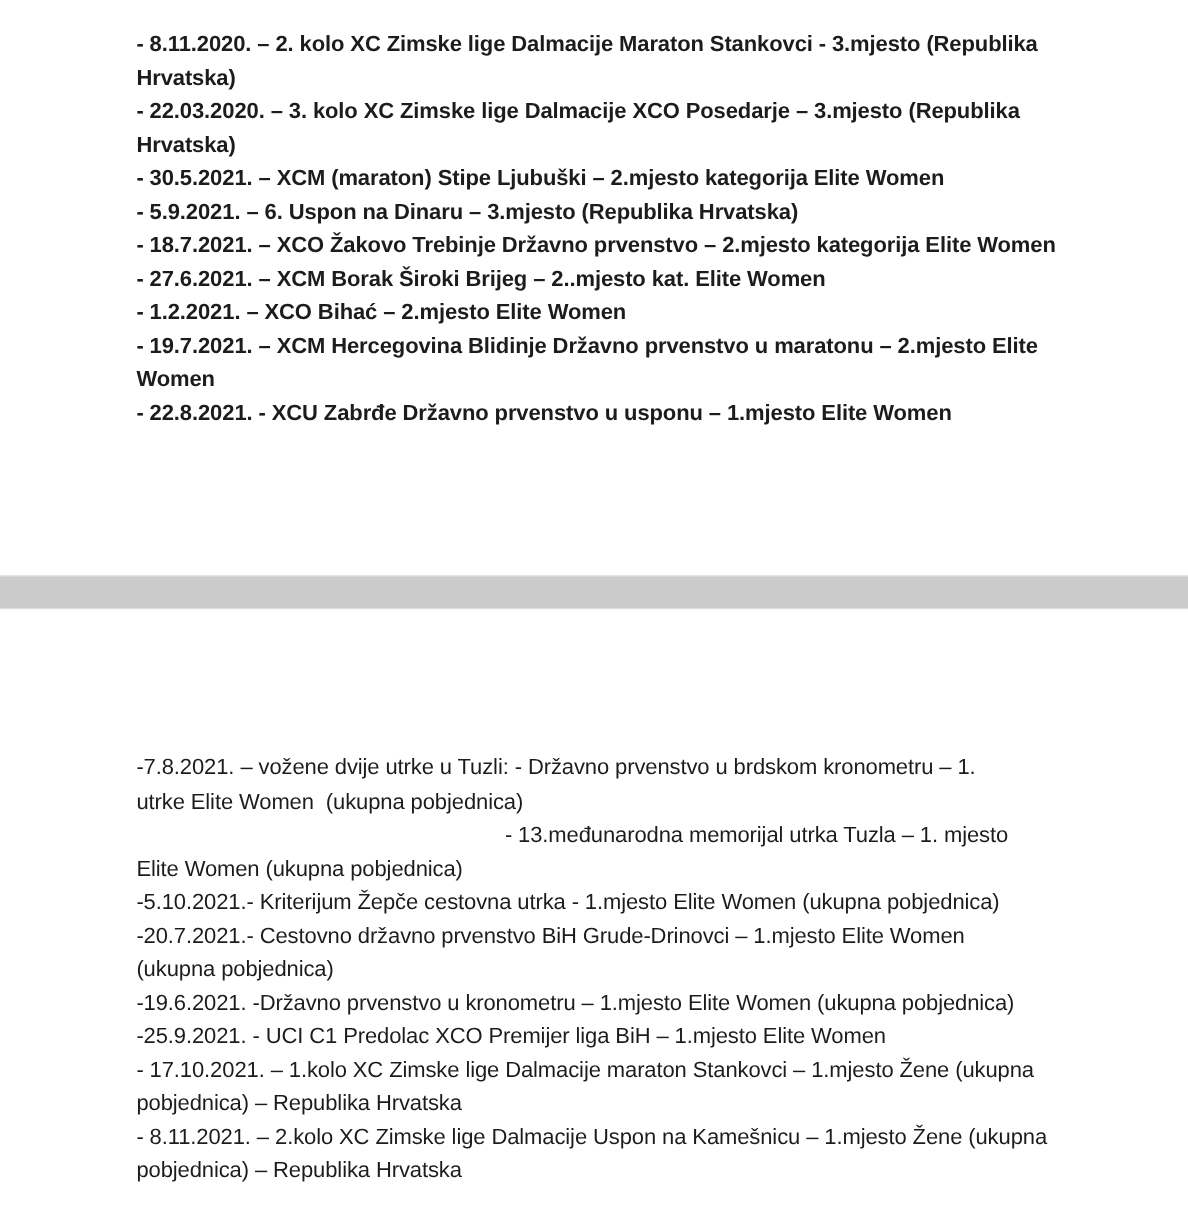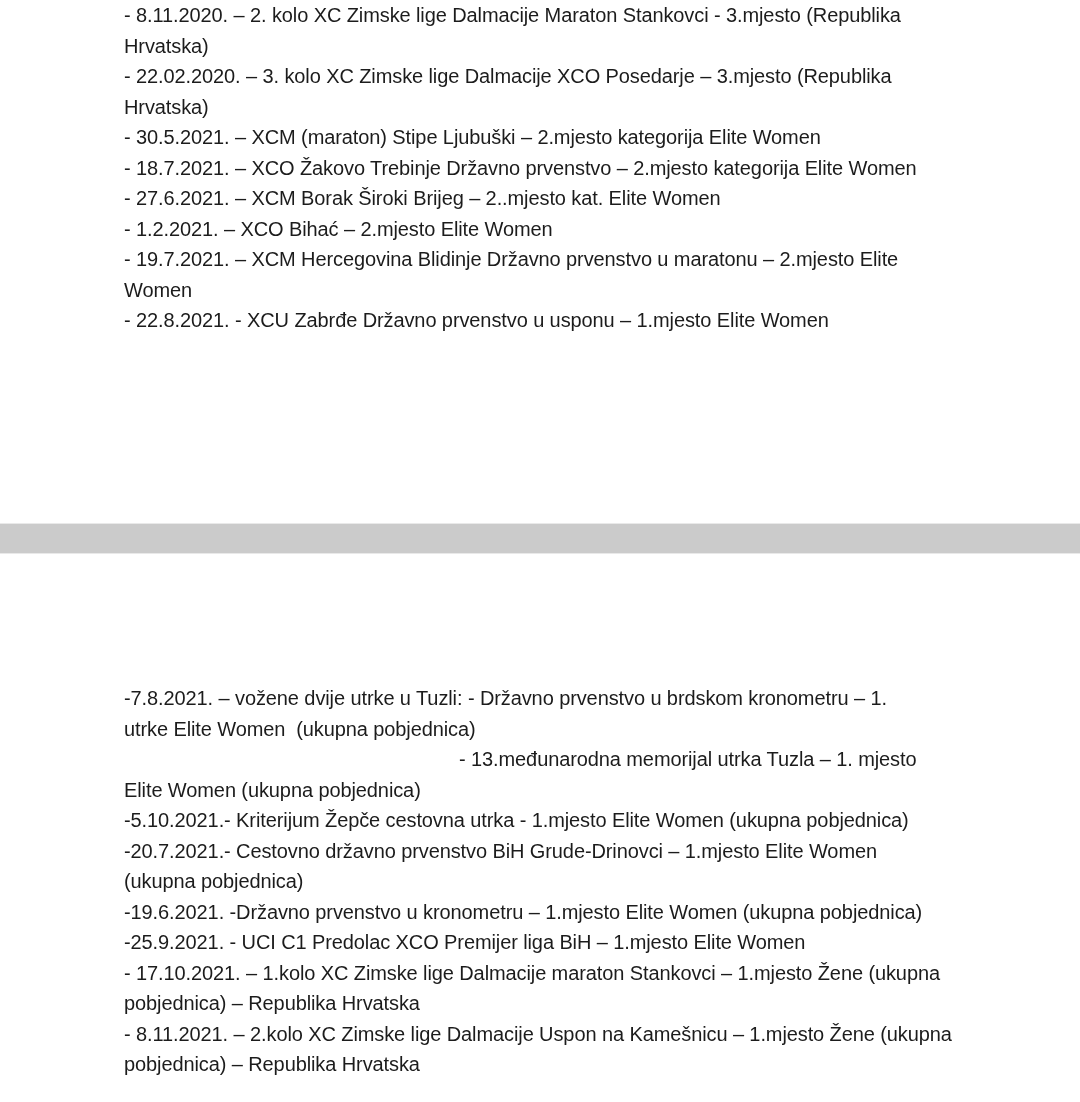--- a/index.html
+++ b/index.html
@@ -20,20 +20,22 @@
     background: #ffffff;
   }
   .doc-page {
     background: #ffffff;
     box-sizing: border-box;
     padding-left: 124px;
     padding-right: 100px;
   }
   .page-1 {
     height: 523px;
+    padding-top: 25px;
+    font-weight: bold;
   }
   .page-2 {
     height: 449px;
     padding-top: 129px;
   }
   .page-break {
     height: 31px;
     width: 1080px;
     background: #cbcbcb;
     border-top: 1px solid #e9e9e9;
@@ -51,23 +53,24 @@
   }
 </style>
 </head>
 <body>
 
 <div class="doc-viewer">
 
   <div class="doc-page page-1">
     <div class="line">- 8.11.2020. – 2. kolo XC Zimske lige Dalmacije Maraton Stankovci - 3.mjesto (Republika</div>
     <div class="line">Hrvatska)</div>
-    <div class="line">- 22.02.2020. – 3. kolo XC Zimske lige Dalmacije XCO Posedarje – 3.mjesto (Republika</div>
+    <div class="line">- 22.03.2020. – 3. kolo XC Zimske lige Dalmacije XCO Posedarje – 3.mjesto (Republika</div>
     <div class="line">Hrvatska)</div>
     <div class="line">- 30.5.2021. – XCM (maraton) Stipe Ljubuški – 2.mjesto kategorija Elite Women</div>
+    <div class="line">- 5.9.2021. – 6. Uspon na Dinaru – 3.mjesto (Republika Hrvatska)</div>
     <div class="line">- 18.7.2021. – XCO Žakovo Trebinje Državno prvenstvo – 2.mjesto kategorija Elite Women</div>
     <div class="line">- 27.6.2021. – XCM Borak Široki Brijeg – 2..mjesto kat. Elite Women</div>
     <div class="line">- 1.2.2021. – XCO Bihać – 2.mjesto Elite Women</div>
     <div class="line">- 19.7.2021. – XCM Hercegovina Blidinje Državno prvenstvo u maratonu – 2.mjesto Elite</div>
     <div class="line">Women</div>
     <div class="line">- 22.8.2021. - XCU Zabrđe Državno prvenstvo u usponu – 1.mjesto Elite Women</div>
   </div>
 
   <div class="page-break"></div>
 

